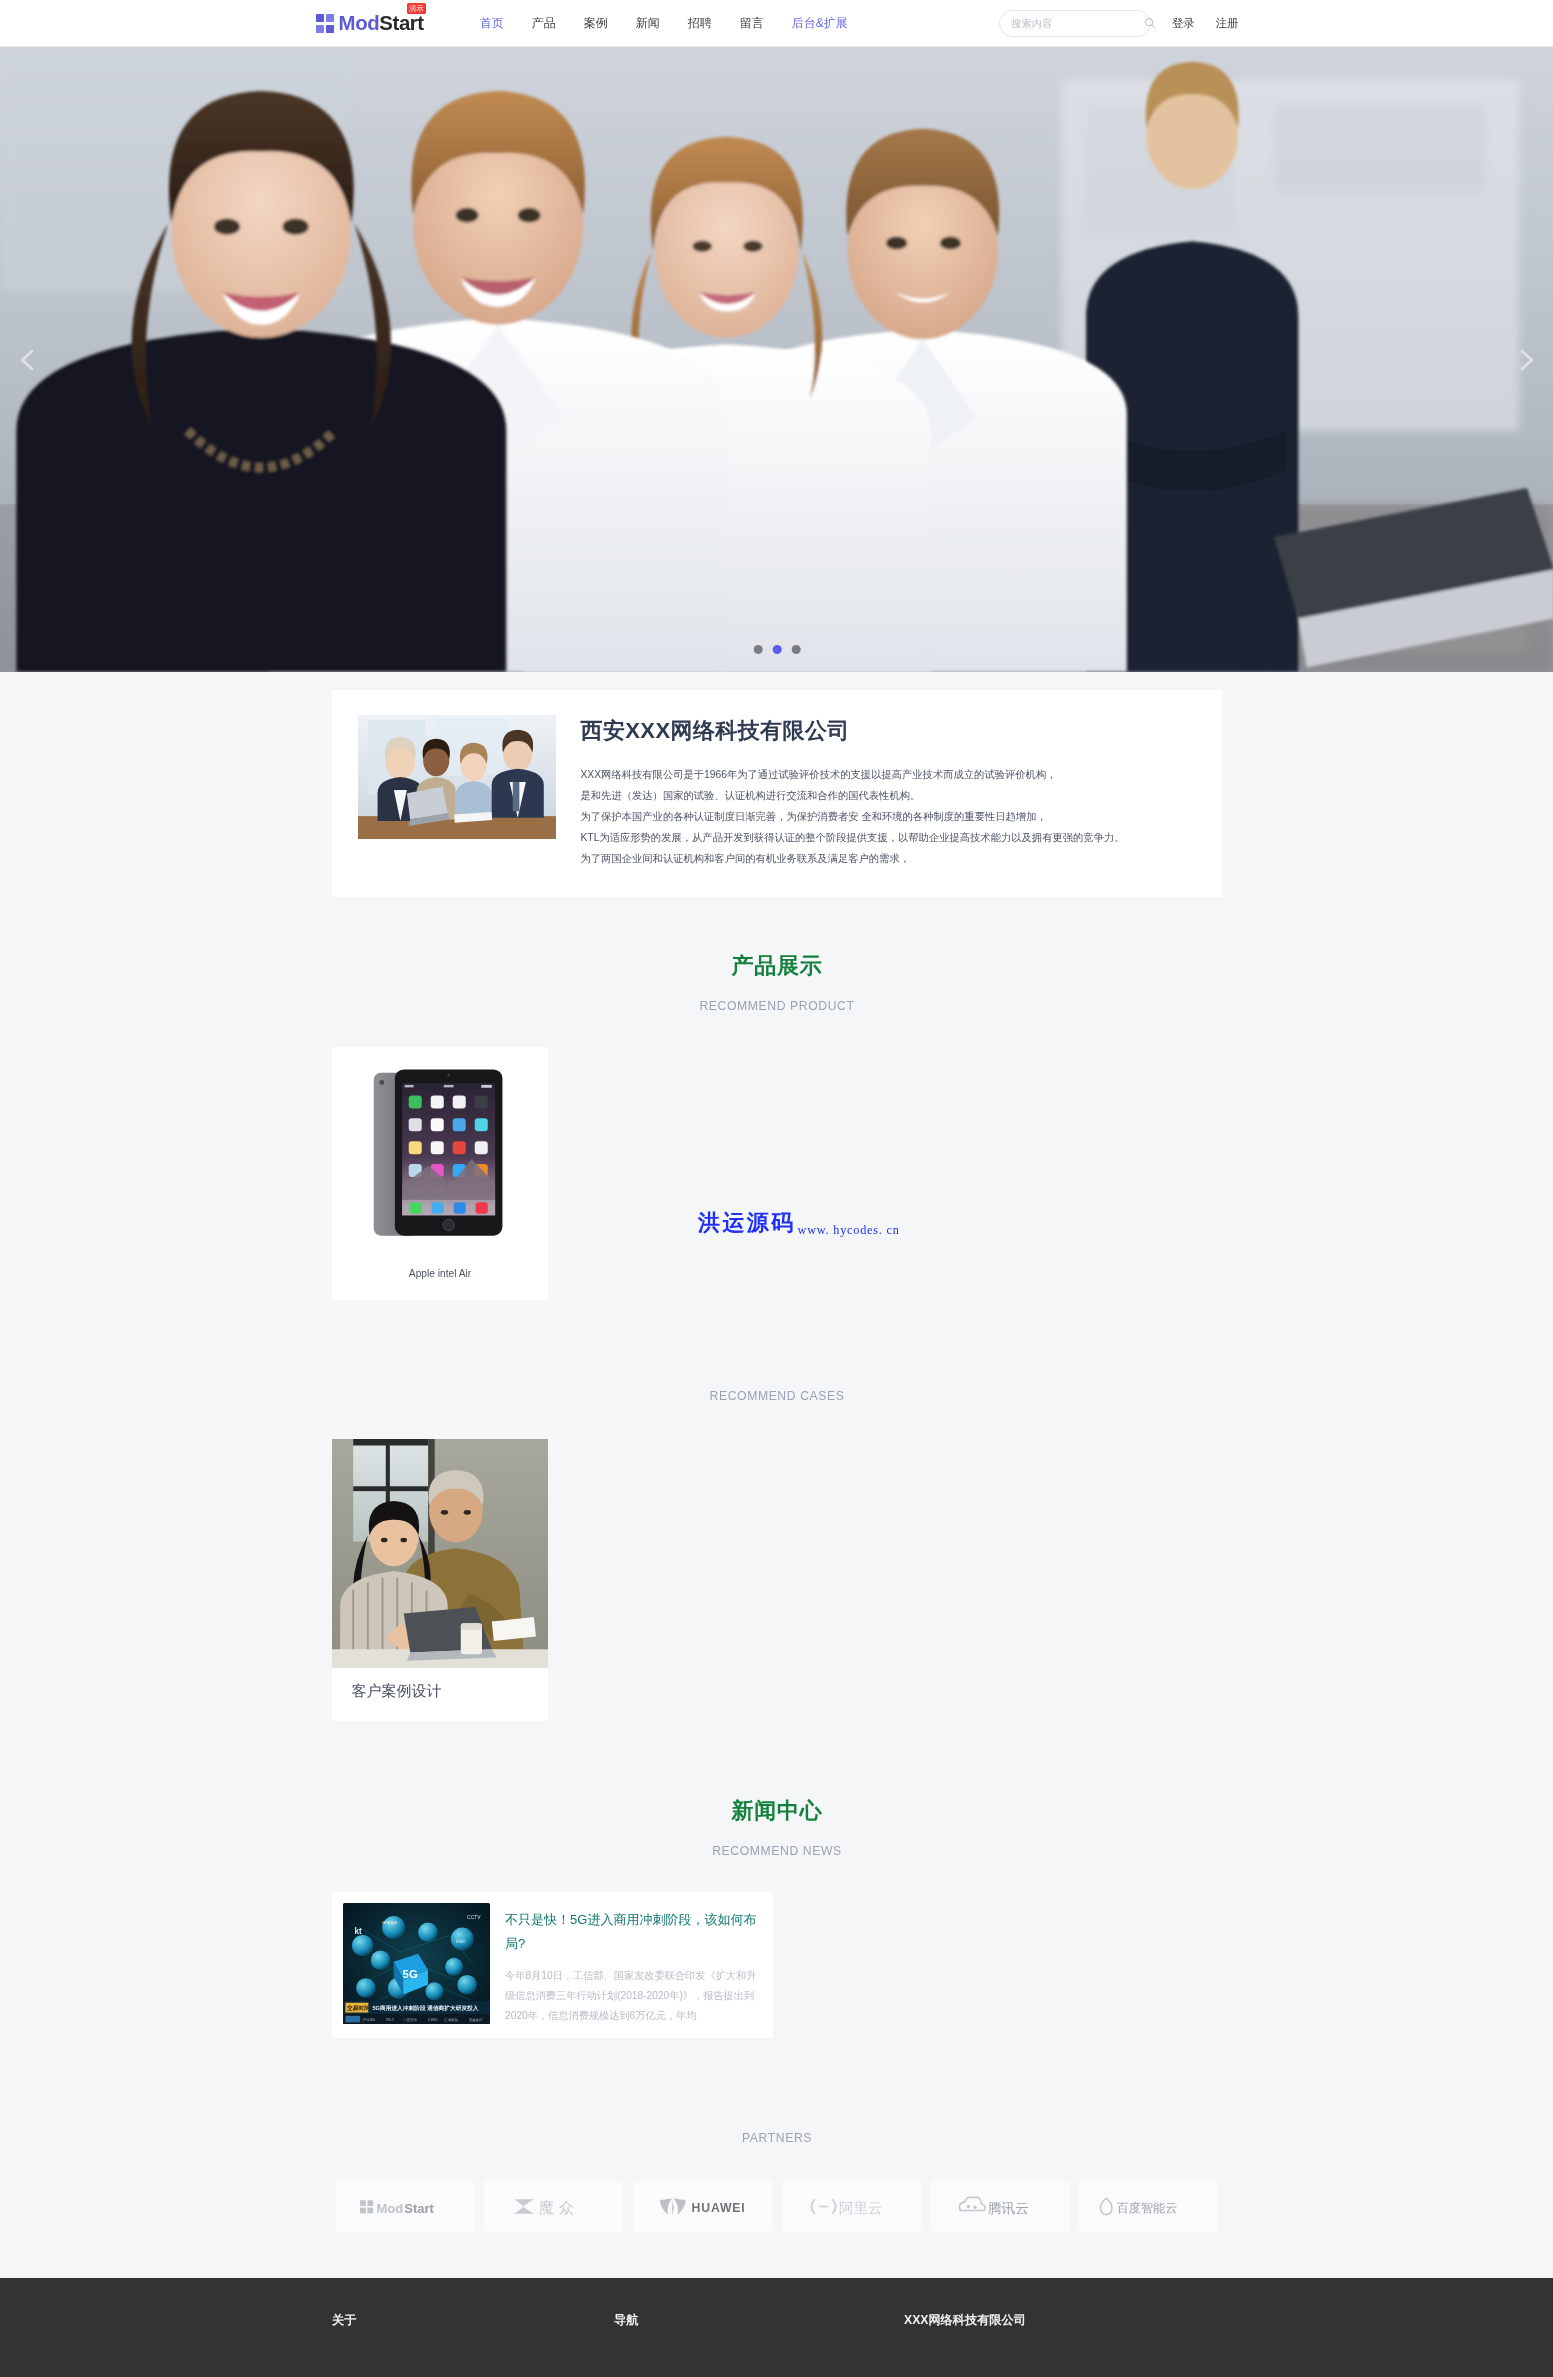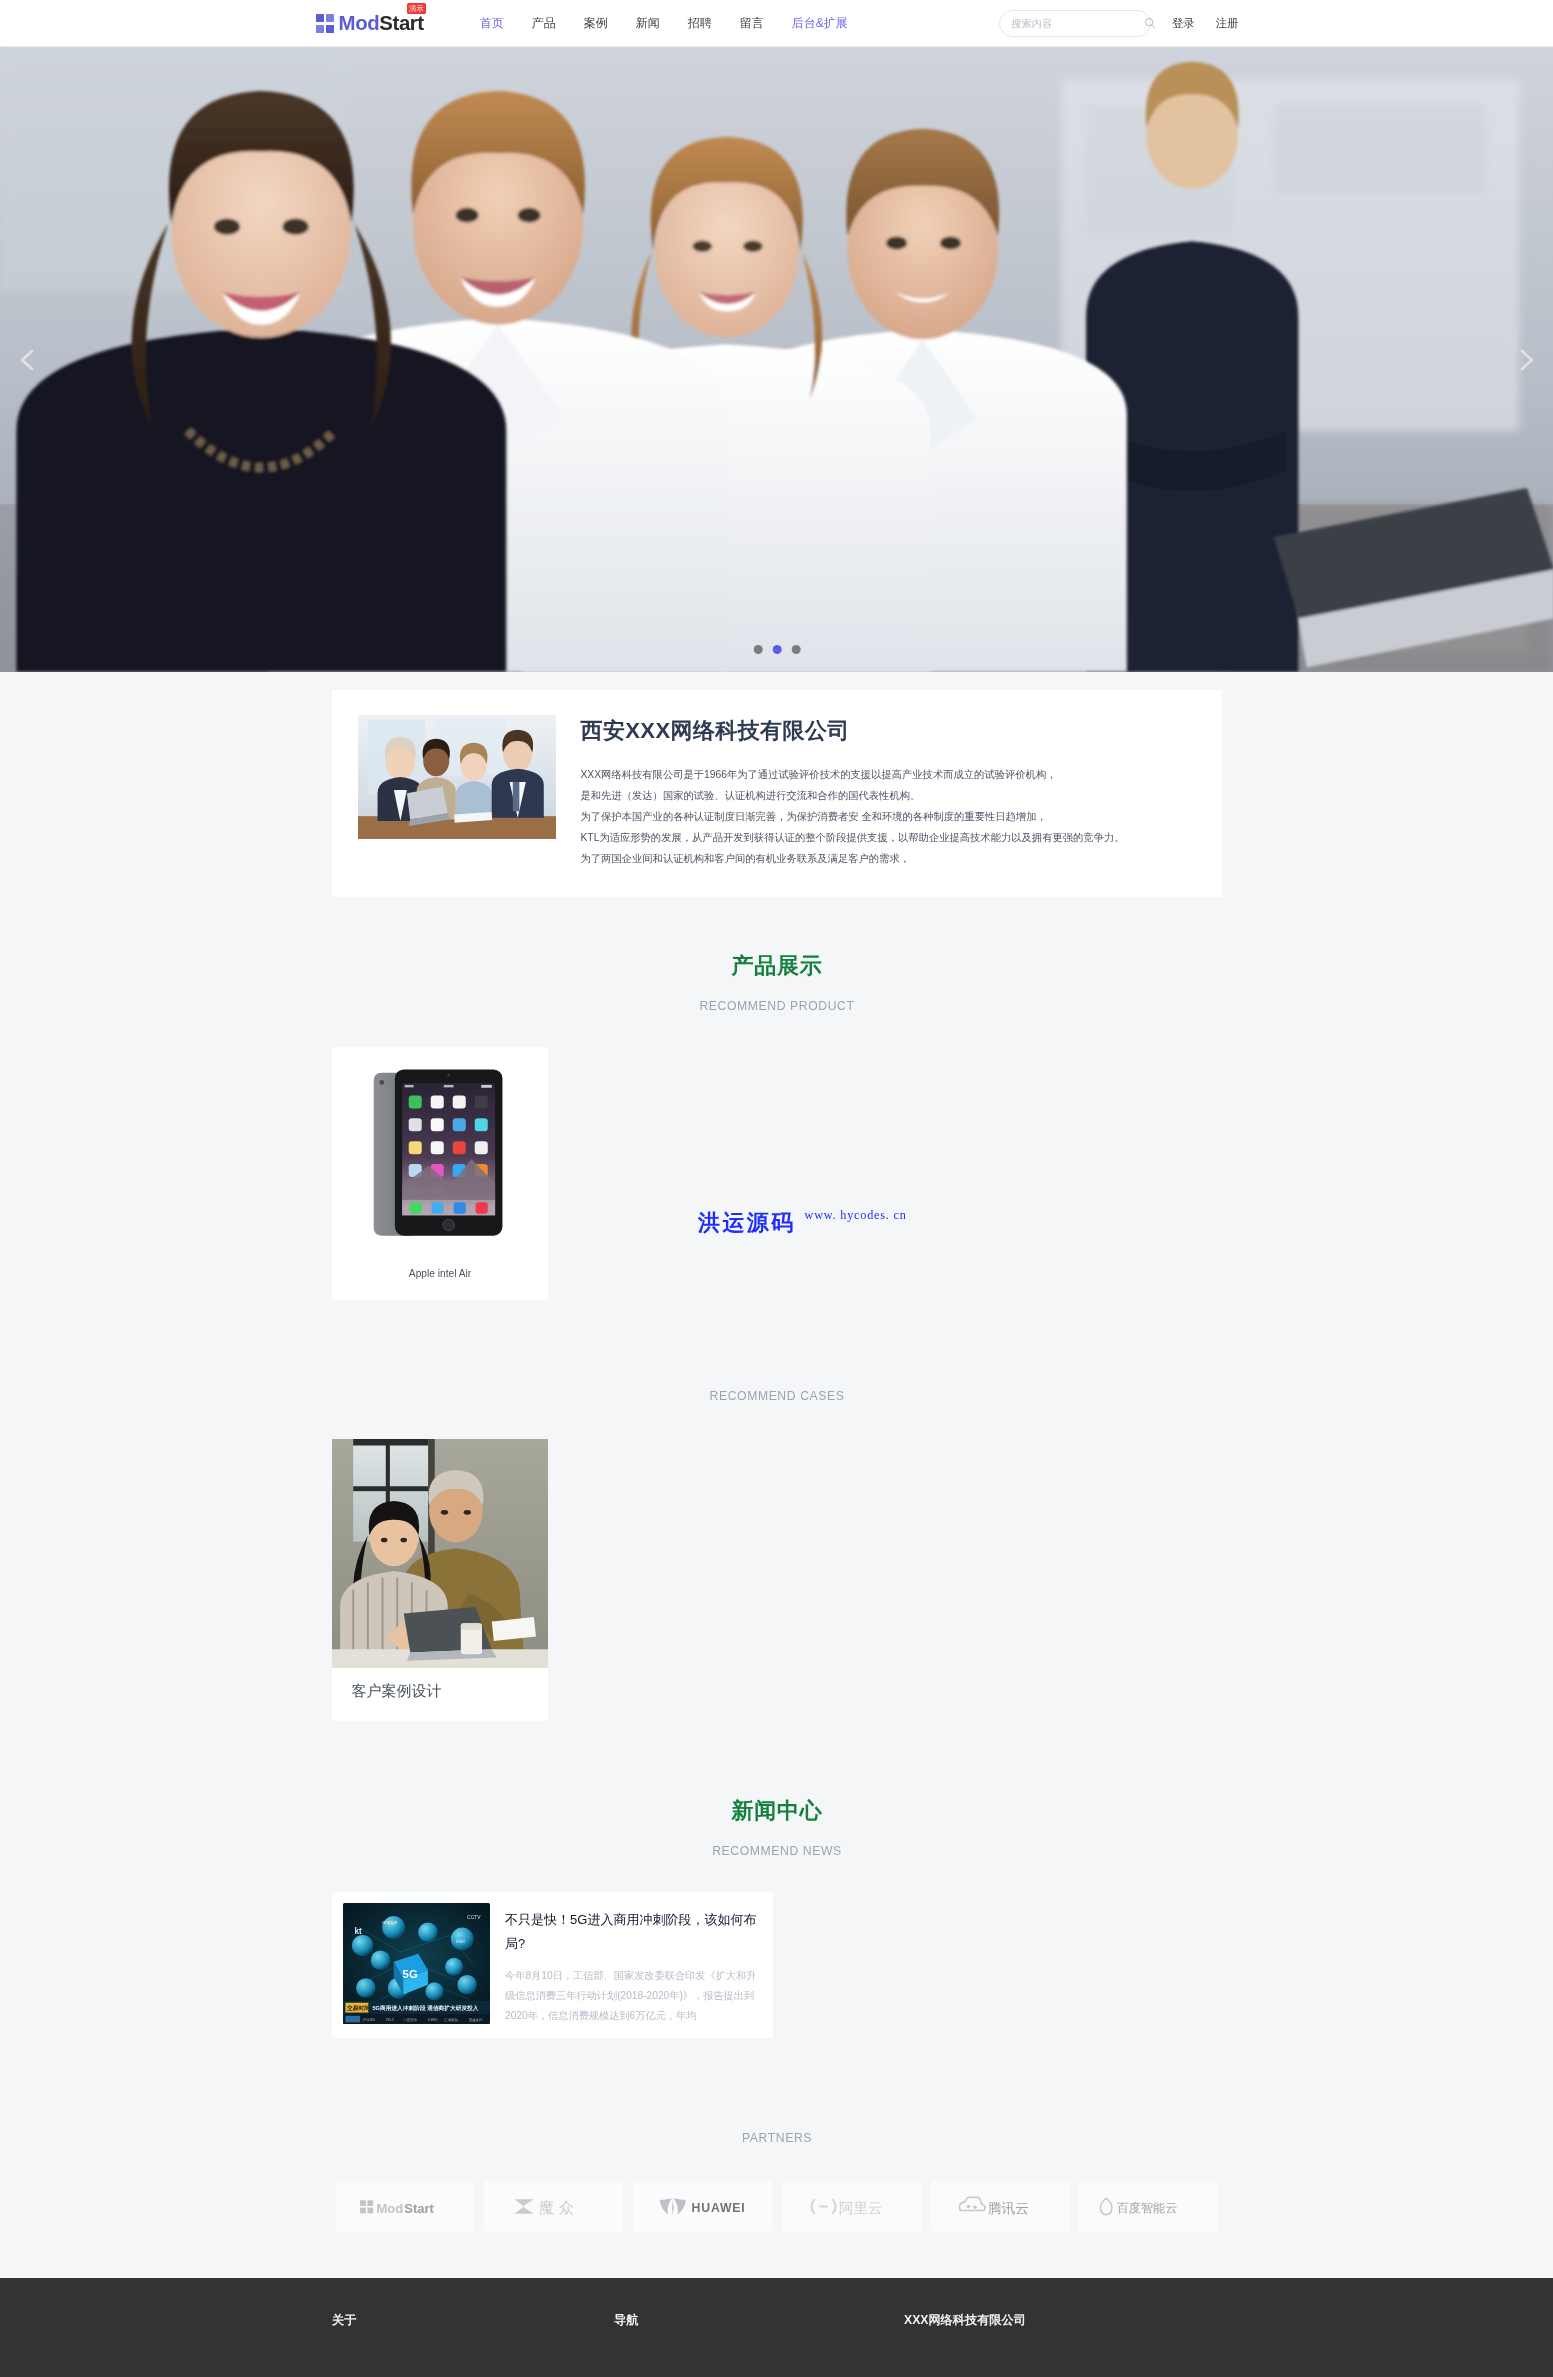--- a/index.html
+++ b/index.html
@@ -116,21 +116,21 @@
   .ccard .thumb { width: 216px; height: 229px; overflow: hidden; }
   .ccard .cap { font-size: 15px; color: #4a5163; padding: 14.7px 0 19.6px 19.6px; }
 
   
   .ncard {
     width: 441px; background: #fff; border-radius: 3.3px; display: flex; gap: 14.7px;
     padding: 11.4px; align-items: flex-start;
   }
   .ncard .thumb { width: 147px; height: 121px; flex: 0 0 auto; overflow: hidden; border-radius: 1.6px; }
   .ncard .ntext { flex: 1; padding-top: 4.1px; }
-  .ncard .ntitle { font-size: 13px; color: #0f172a; line-height: 24.5px; font-weight: 500; }
+  .ncard .ntitle { font-size: 13px; color: #0f766e; line-height: 24.5px; font-weight: 500; }
   .ncard .ndesc { font-size: 10.2px; color: #b4bac6; line-height: 20.4px; margin-top: 9px; }
 
   
   .partners { display: flex; justify-content: center; gap: 0; }
   .plogo {
     width: 139px; height: 51px; background: #fbfbfc; display: flex;
     align-items: center; justify-content: center; border-radius: 2.4px; margin-right: 9.8px;
   }
   .plogo:last-child { margin-right: 0; }
   .plogo svg { opacity: 1; }
@@ -139,21 +139,21 @@
   .footer { background: #333333; width: 1554px; padding: 34px 0 29px 0; }
   .footer-inner { width: 890px; margin: 0 auto; display: flex; }
   .fcol { }
   .fcol.about { width: 282px; }
   .fcol.navc { width: 290px; }
   .fcol.contact { flex: 1; }
   .fcol h4 { color: #f2f2f2; font-size: 12.2px; font-weight: bold; margin-bottom: 19px; }
 
   
   .watermark {
-    position: absolute; display: flex; align-items: flex-start; gap: 9px;
+    position: absolute; display: flex; align-items: flex-end; gap: 2px;
     pointer-events: none; user-select: none;
   }
   .wm-cn { font-size: 22px; color: #1f2ff5; font-weight: bold; letter-spacing: 2.4px; font-family: "DejaVu Sans", sans-serif; }
   .wm-url { font-size: 12.2px; color: #1f2ff5; font-family: "Liberation Serif", serif; letter-spacing: 0.8px; }
 </style>
 </head>
 <body>
 
 <div class="navbar">
   <div class="nav-inner">

